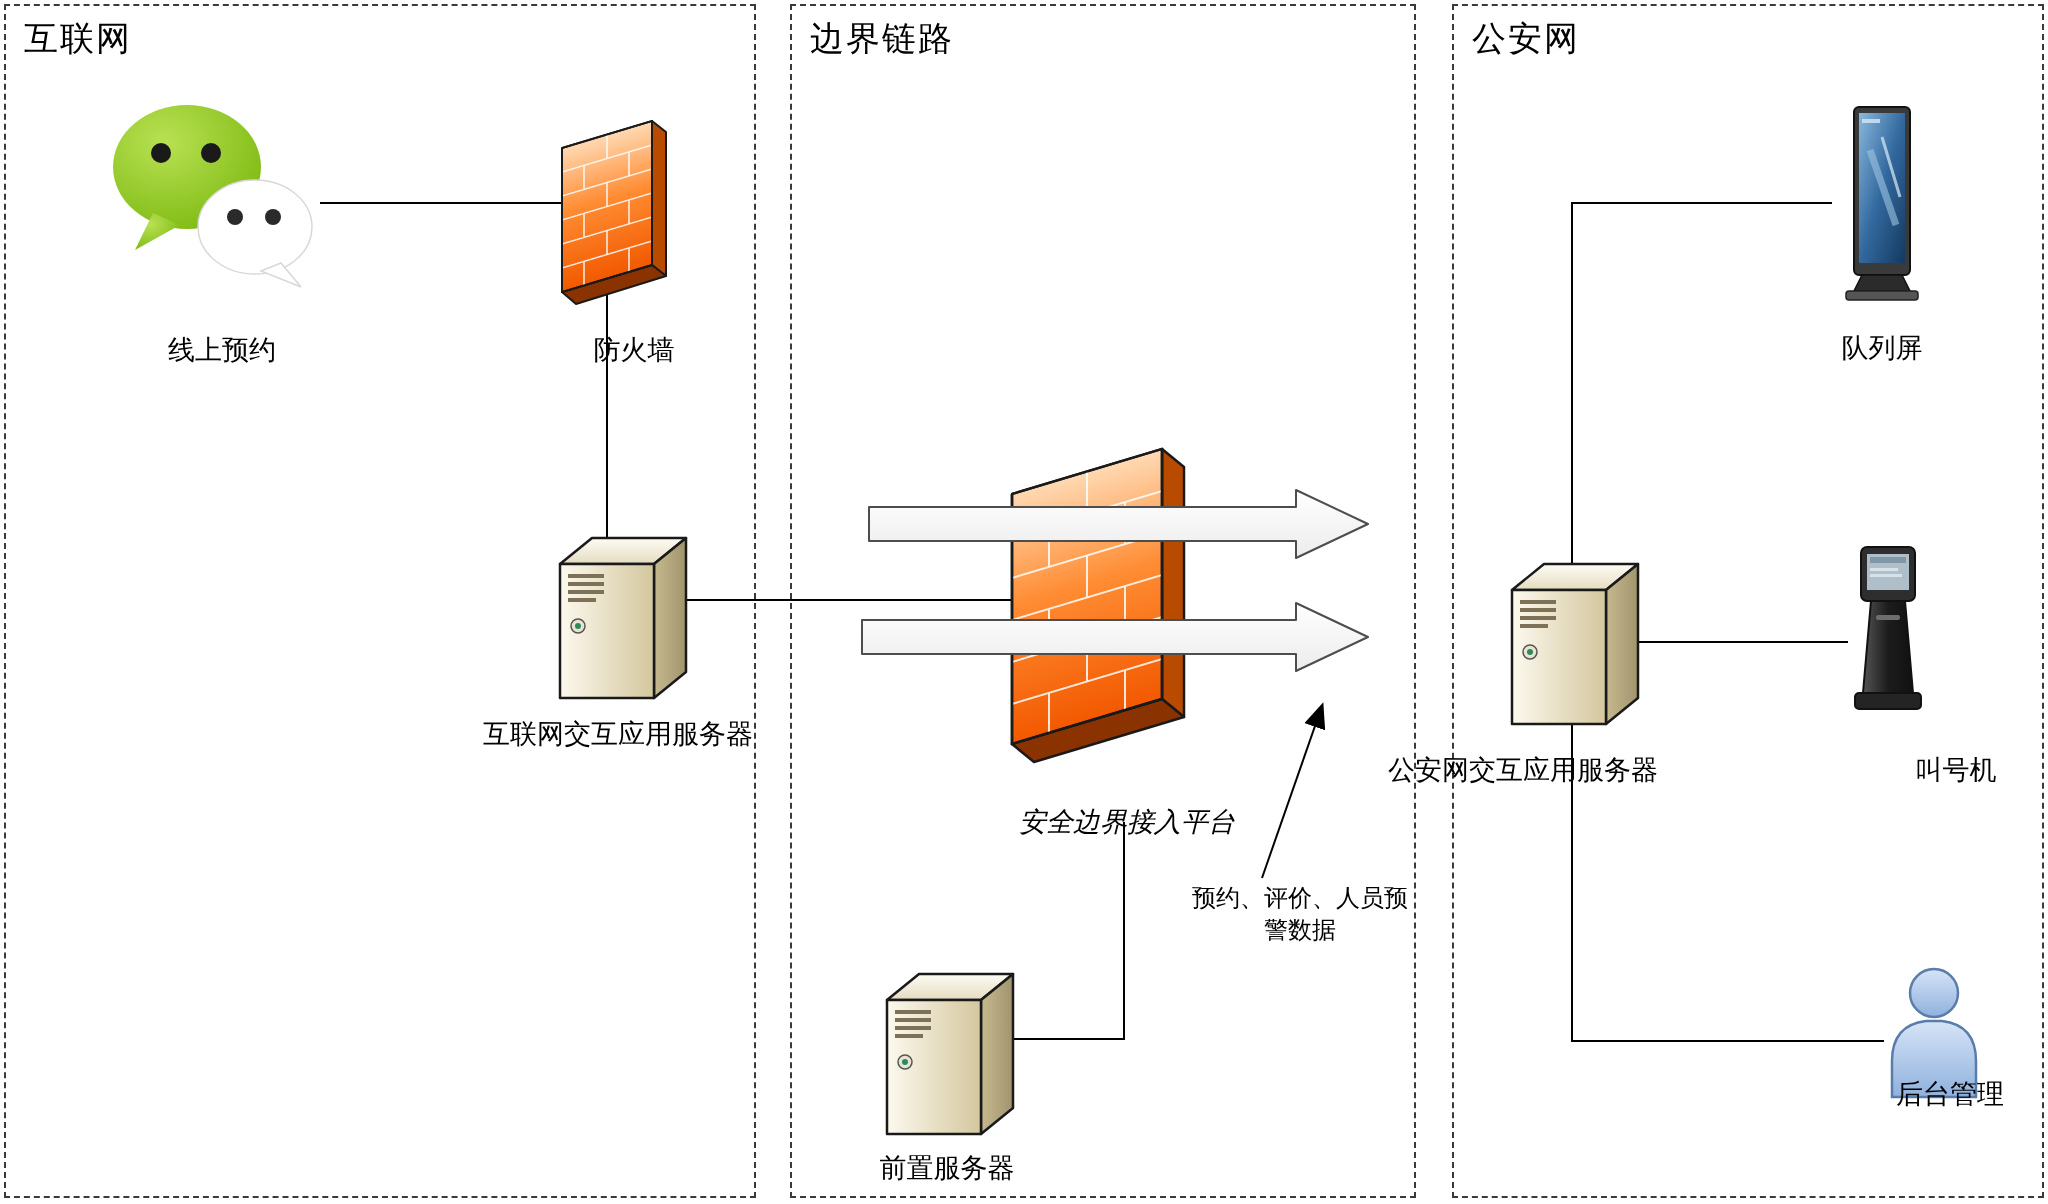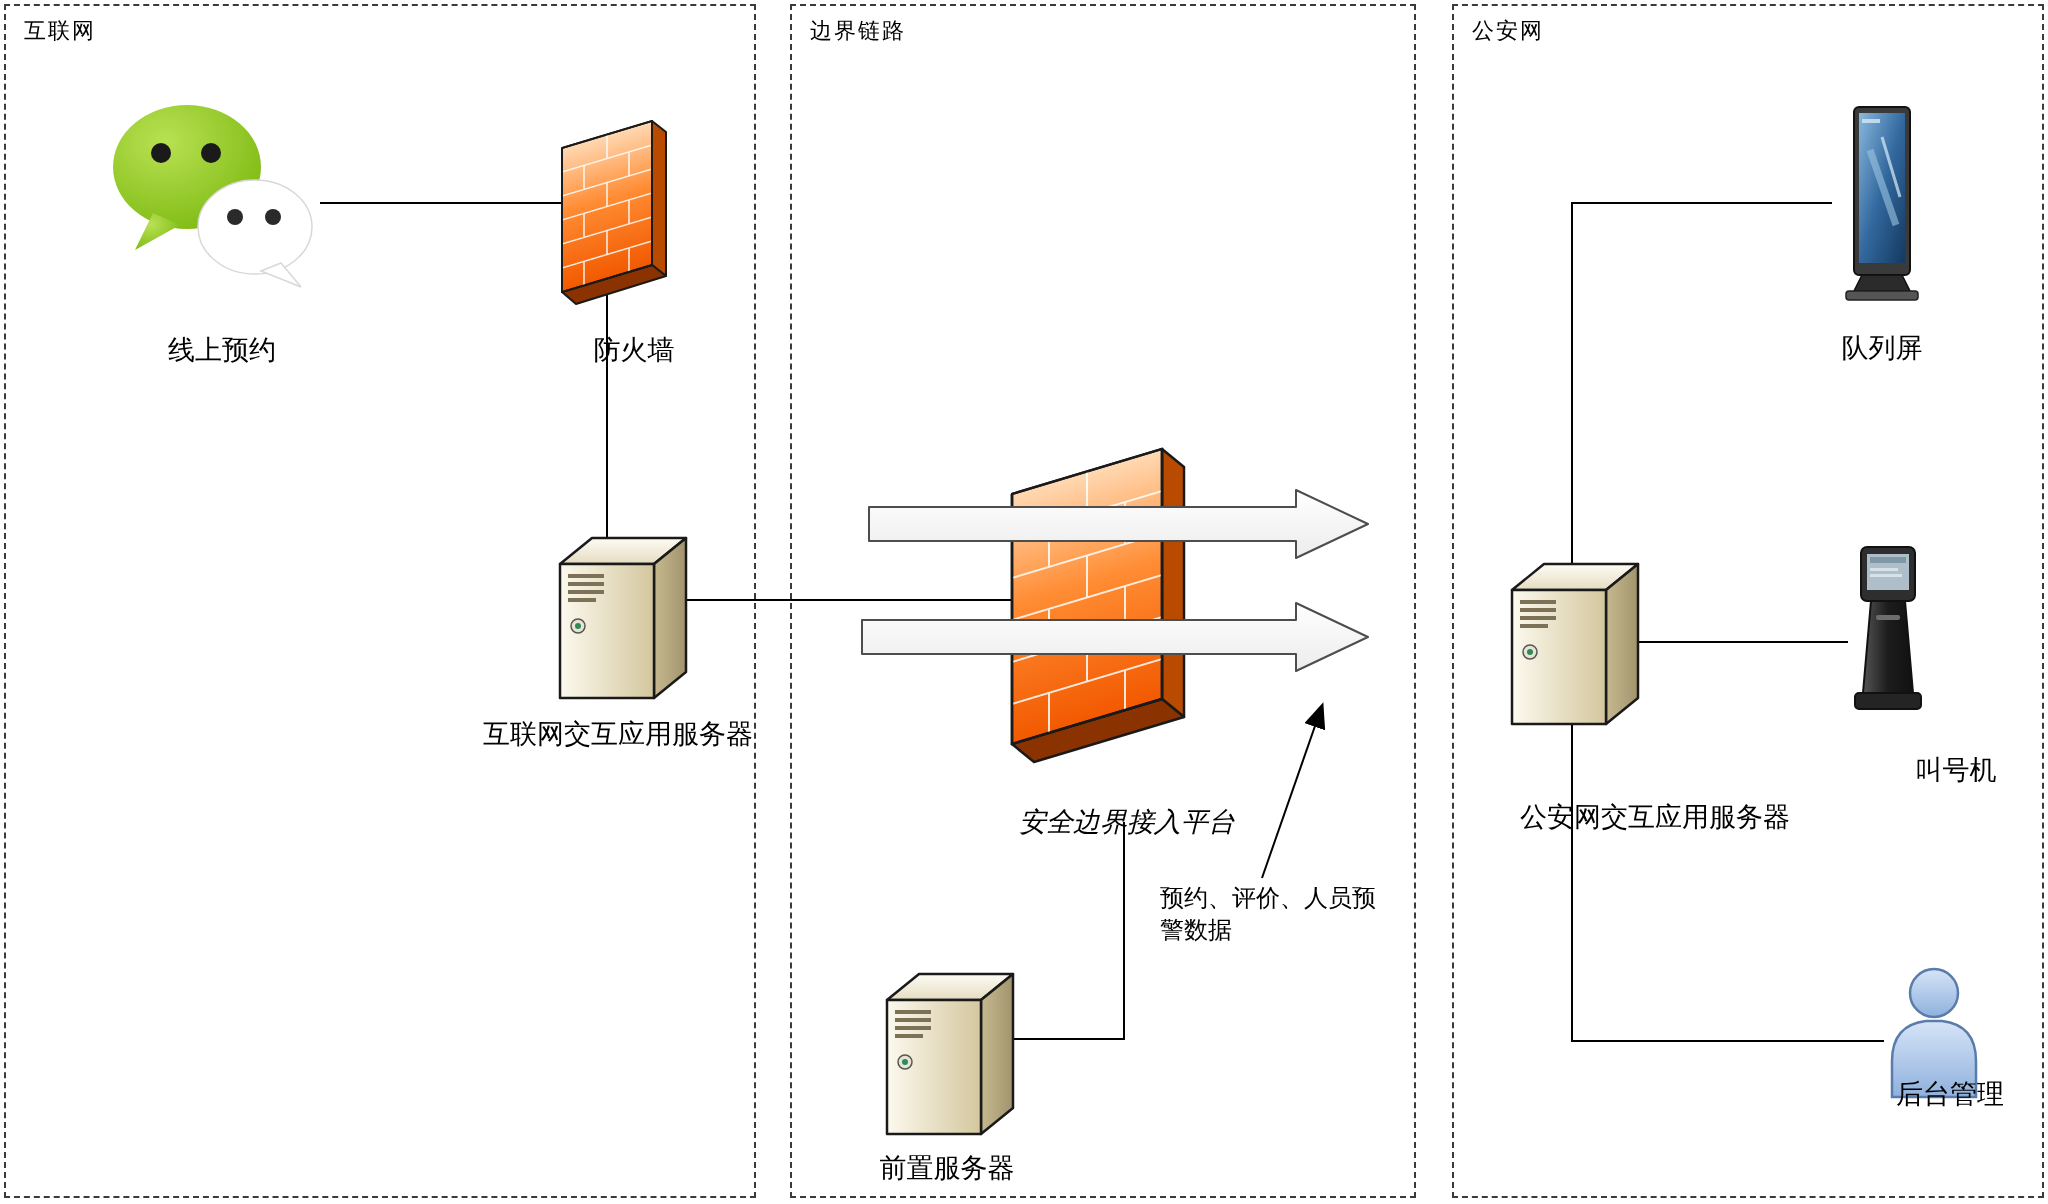--- a/index.html
+++ b/index.html
@@ -1,34 +1,34 @@
 <!DOCTYPE html>
 <html><head>
 <meta charset="utf-8">
 <style>
   * { box-sizing: border-box; }
   html,body { margin:0; padding:0; background:#ffffff; }
   body { font-family: "Liberation Serif", "DejaVu Serif", serif; color:#000; }
   .canvas { position:relative; width:2048px; height:1204px; background:#fff; overflow:hidden; }
 
   .zone { position:absolute; border:2px dashed #3a3a3a; z-index:0; background:transparent; }
-  .zone-title { position:absolute; top:10px; left:18px; font-size:22px; letter-spacing:2px; color:#000; }
+  .zone-title { position:absolute; top:10px; left:18px; font-size:34px; letter-spacing:2px; color:#000; }
 
   .layer { position:absolute; left:0; top:0; width:2048px; height:1204px; }
   .wires  { z-index:1; }
   .overlay{ z-index:3; pointer-events:none; }
 
   .node { position:absolute; z-index:2; }
   .node svg { display:block; }
 
   .node-label { position:absolute; z-index:2; transform:translateX(-50%);
                 font-size:27px; white-space:nowrap; color:#000; }
 
   .annotation { position:absolute; z-index:4; transform:translateX(-50%);
-                font-size:24px; line-height:1.35; text-align:left; color:#000;font-family:Liberation Serif, serif; }
+                font-size:24px; line-height:1.35; text-align:center; color:#000;font-family:Liberation Serif, serif; }
   .annotation span { display:block; }
 </style>
 </head>
 <body>
 
 <svg width="0" height="0" style="position:absolute" aria-hidden="true">
   <defs>
     <linearGradient id="fwGrad" x1="0" y1="0" x2="0" y2="1">
       <stop offset="0" stop-color="#ffd9b3"></stop>
       <stop offset="0.45" stop-color="#ff8c33"></stop>
@@ -232,21 +232,21 @@
       <g fill="#7d7257">
         <rect x="20" y="42" width="36" height="4"></rect>
           <rect x="20" y="50" width="36" height="4"></rect>
         <rect x="20" y="58" width="36" height="4"></rect>
           <rect x="20" y="66" width="28" height="4"></rect>
       </g>
       <circle cx="30" cy="94" r="7" fill="#e8e4d4" stroke="#555" stroke-width="1.5"></circle>
       <circle cx="30" cy="94" r="3" fill="#2e8b57"></circle>
     </svg>
   </div>
-  <div class="node-label" style="left:1655px;top:752px;margin-top:47px;">公安网交互应用服务器</div>
+  <div class="node-label" style="left:1523px;top:752px;">公安网交互应用服务器</div>
 
   <div class="node" style="left:1845px;top:545px;width:85px;height:170px;">
     <svg viewBox="0 0 85 170" width="85" height="170">
       <rect x="16" y="2" width="54" height="54" rx="6" fill="#2e2e2e" stroke="#111" stroke-width="2"></rect>
       <rect x="22" y="9" width="42" height="36" fill="#aebfc9"></rect>
       <rect x="25" y="12" width="36" height="6" fill="#7f97a6"></rect>
       <rect x="25" y="23" width="28" height="3" fill="#d7e2e8"></rect>
       <rect x="25" y="29" width="32" height="3" fill="#d7e2e8"></rect>
       <polygon points="26,56 60,56 68,148 18,148" fill="url(#tkBody)" stroke="#111" stroke-width="2"></polygon>
       <rect x="31" y="70" width="24" height="5" rx="2" fill="#6d6d6d"></rect>

